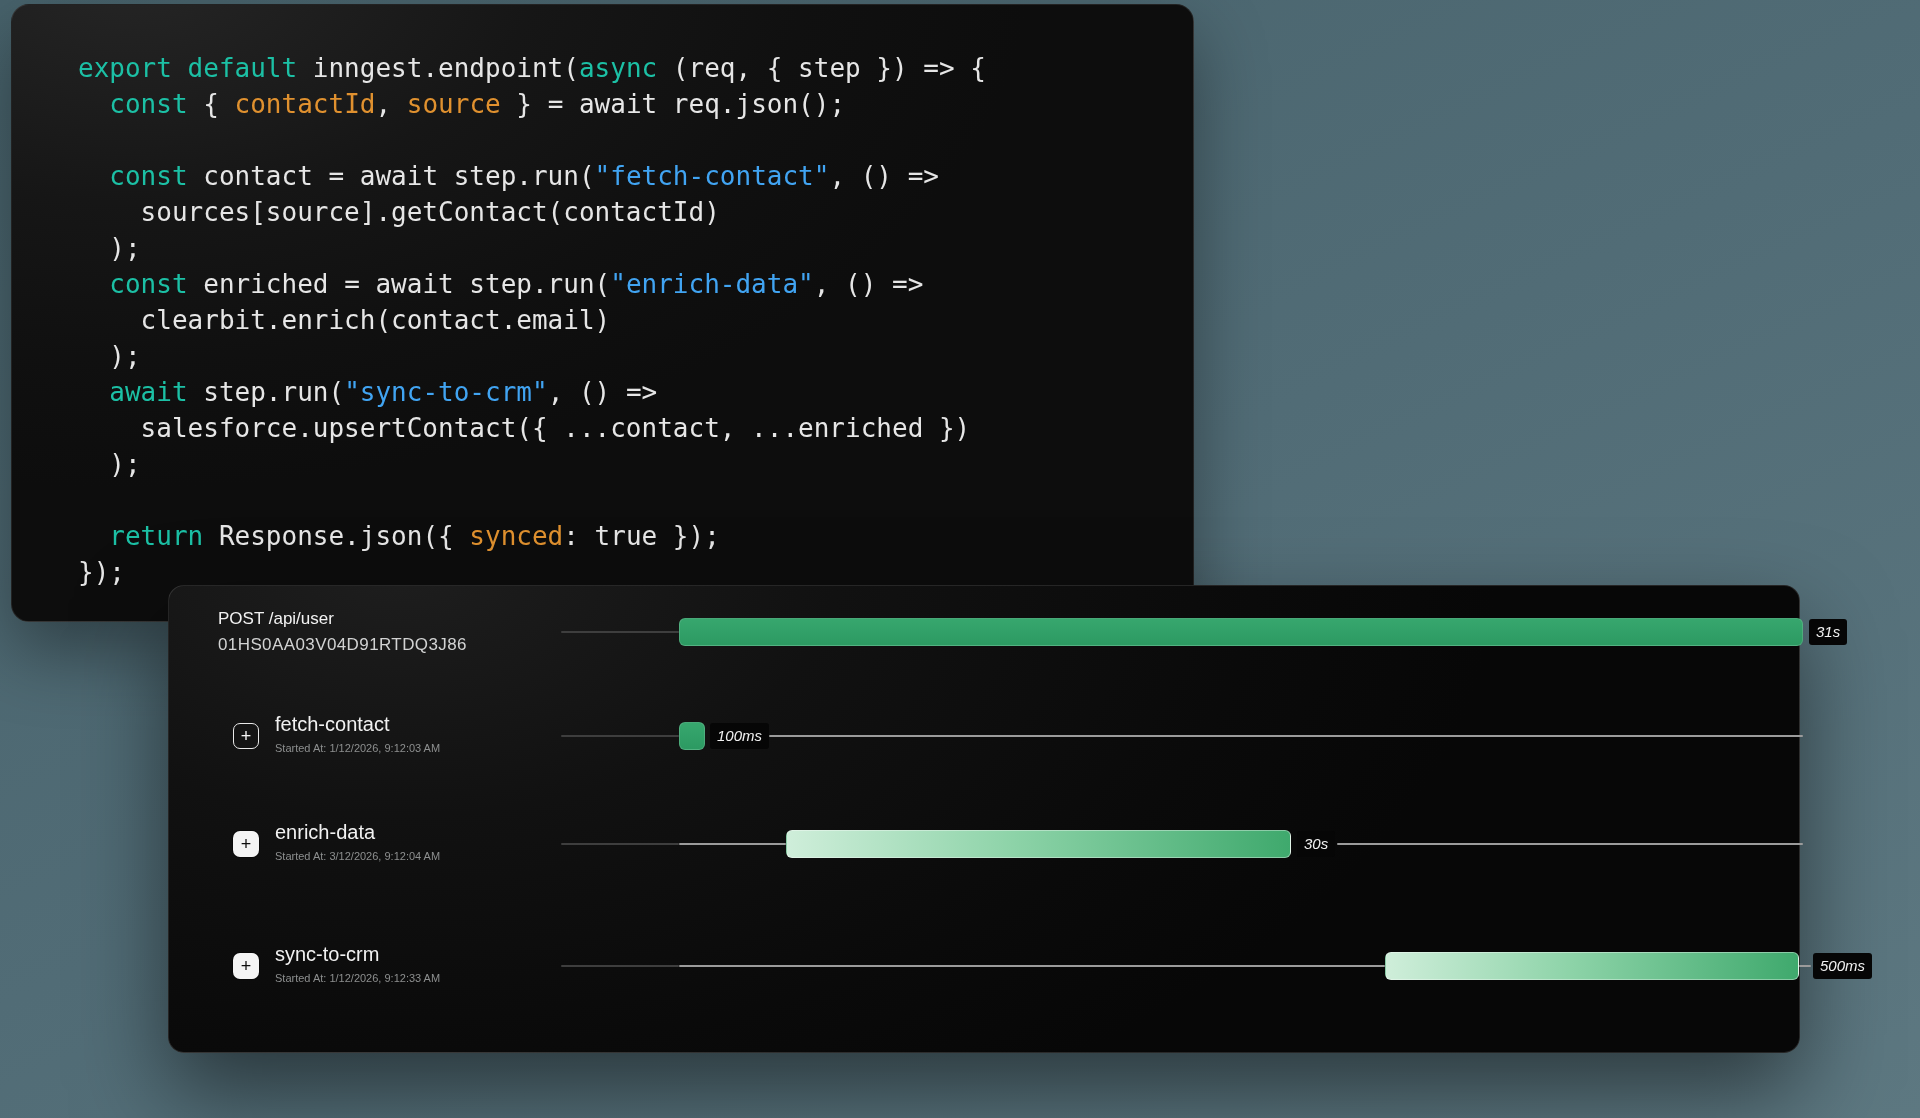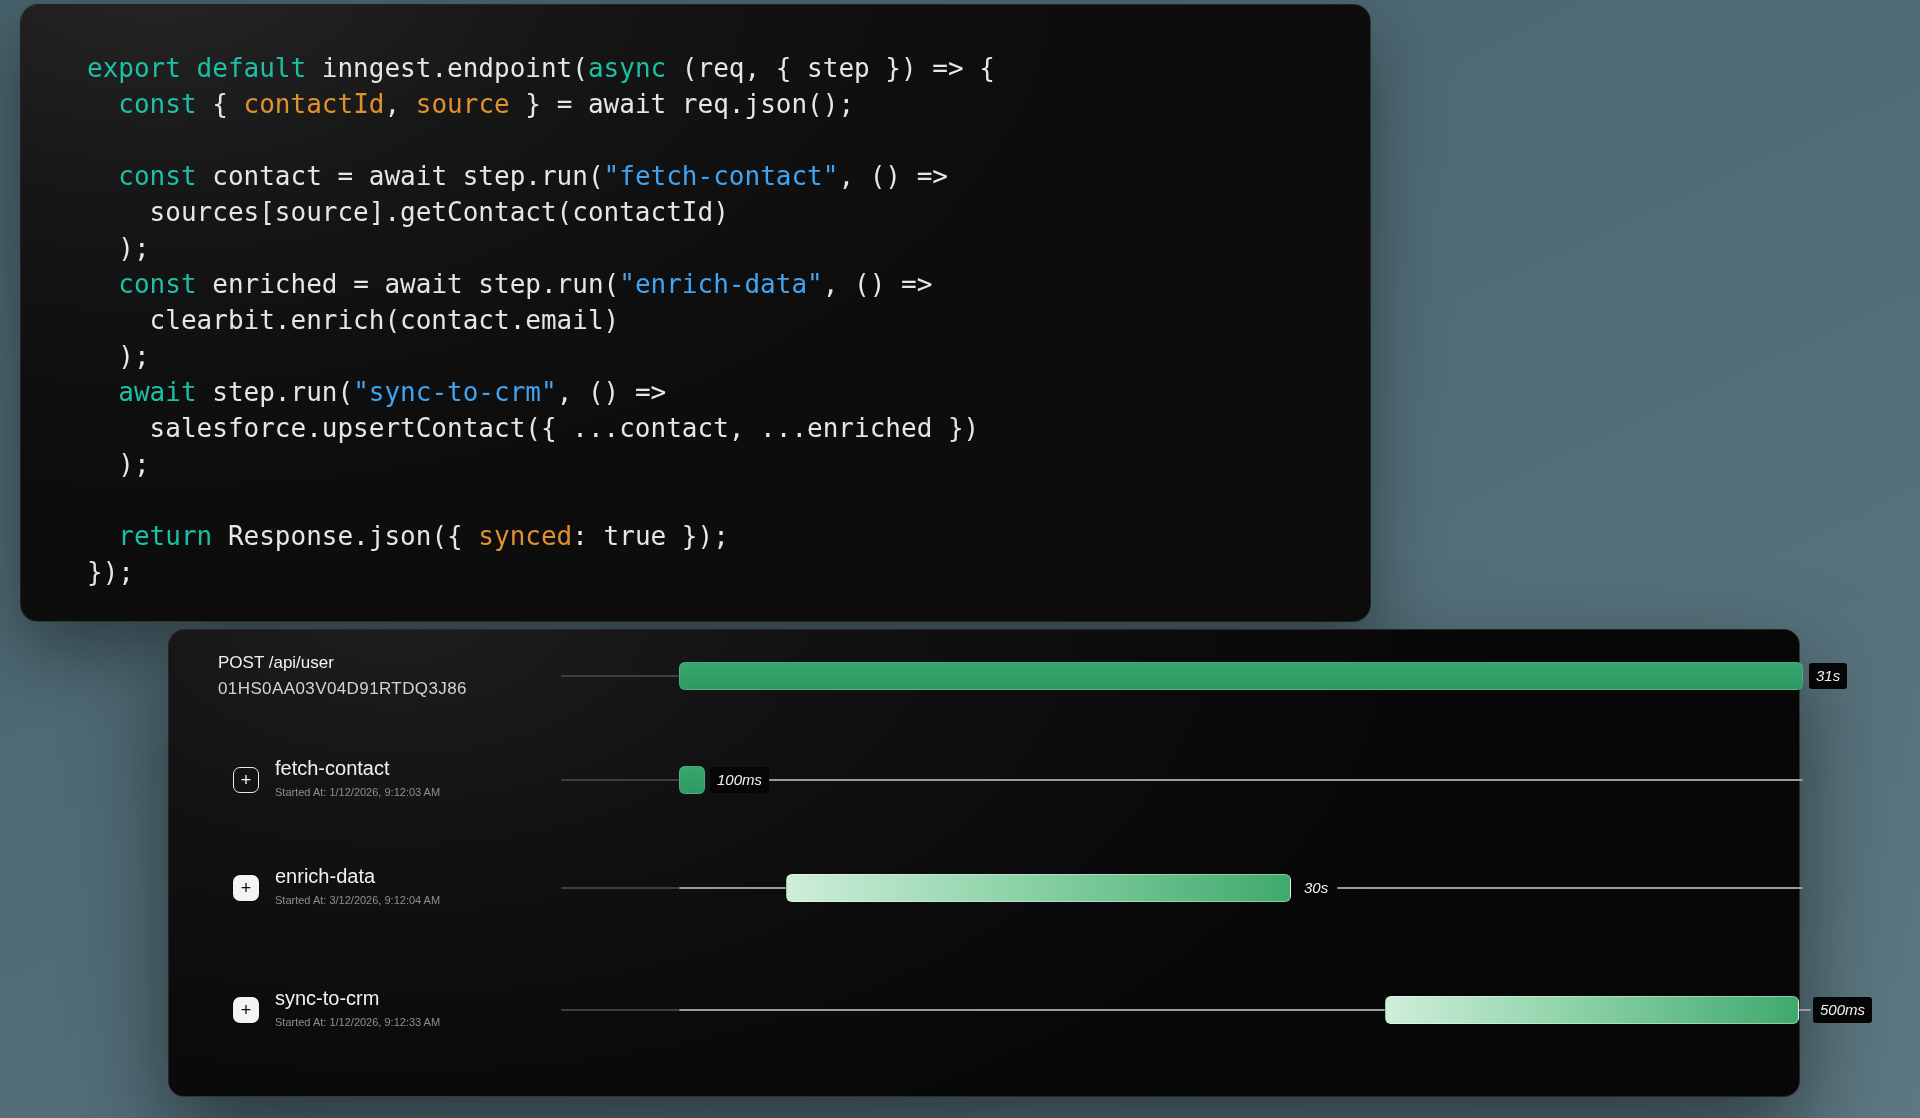--- a/index.html
+++ b/index.html
@@ -5,21 +5,21 @@
   * { margin:0; padding:0; box-sizing:border-box; }
   html,body { width:1920px; height:1118px; overflow:hidden; }
   body {
     font-family:"Liberation Sans", sans-serif;
     background:linear-gradient(155deg, #47626b 0%, #516c76 50%, #5d7881 100%);
     position:relative;
   }
 
   
   .code-panel {
-    position:absolute; left:20px; top:4px; width:1351px; height:618px;
+    position:absolute; left:11px; top:4px; width:1183px; height:618px;
     border-radius:18px;
     background:radial-gradient(900px 520px at 10% -6%, #262626 0%, #161616 45%, #101010 75%, #0d0d0d 100%);
     border:1px solid rgba(255,255,255,0.09);
     box-shadow:0 30px 70px rgba(0,0,0,0.38);
     z-index:1;
   }
   .code-block {
     position:absolute; left:66px; top:45px; right:20px; bottom:20px;
     font-family:"DejaVu Sans Mono", monospace;
     font-size:26px; line-height:36px; white-space:pre;
@@ -32,21 +32,20 @@
   .code-block .pl  { color:#e6e6e6; }
 
   
   .trace-panel {
     position:absolute; left:168px; top:585px; width:1632px; height:468px;
     border-radius:16px;
     background:radial-gradient(1100px 620px at 14% -4%, #1e1e1e 0%, #111111 40%, #0a0a0a 78%, #070707 100%);
     border:1px solid rgba(255,255,255,0.12);
     box-shadow:0 40px 90px rgba(0,0,0,0.5);
     z-index:2;
-    margin-top:44px;
   }
   .t-row { position:absolute; left:0; right:0; height:0; }
   .row-root   { top:46px; }
   .row-fetch  { top:150px; }
   .row-enrich { top:258px; }
   .row-sync   { top:380px; }
 
   .hdr-block { position:absolute; left:49px; top:-26px; }
   .hdr-title { font-size:17px; color:#f2f2f2; line-height:26px; }
   .hdr-runid { font-size:17px; color:#d2d3d3; line-height:26px; letter-spacing:0.4px; }

